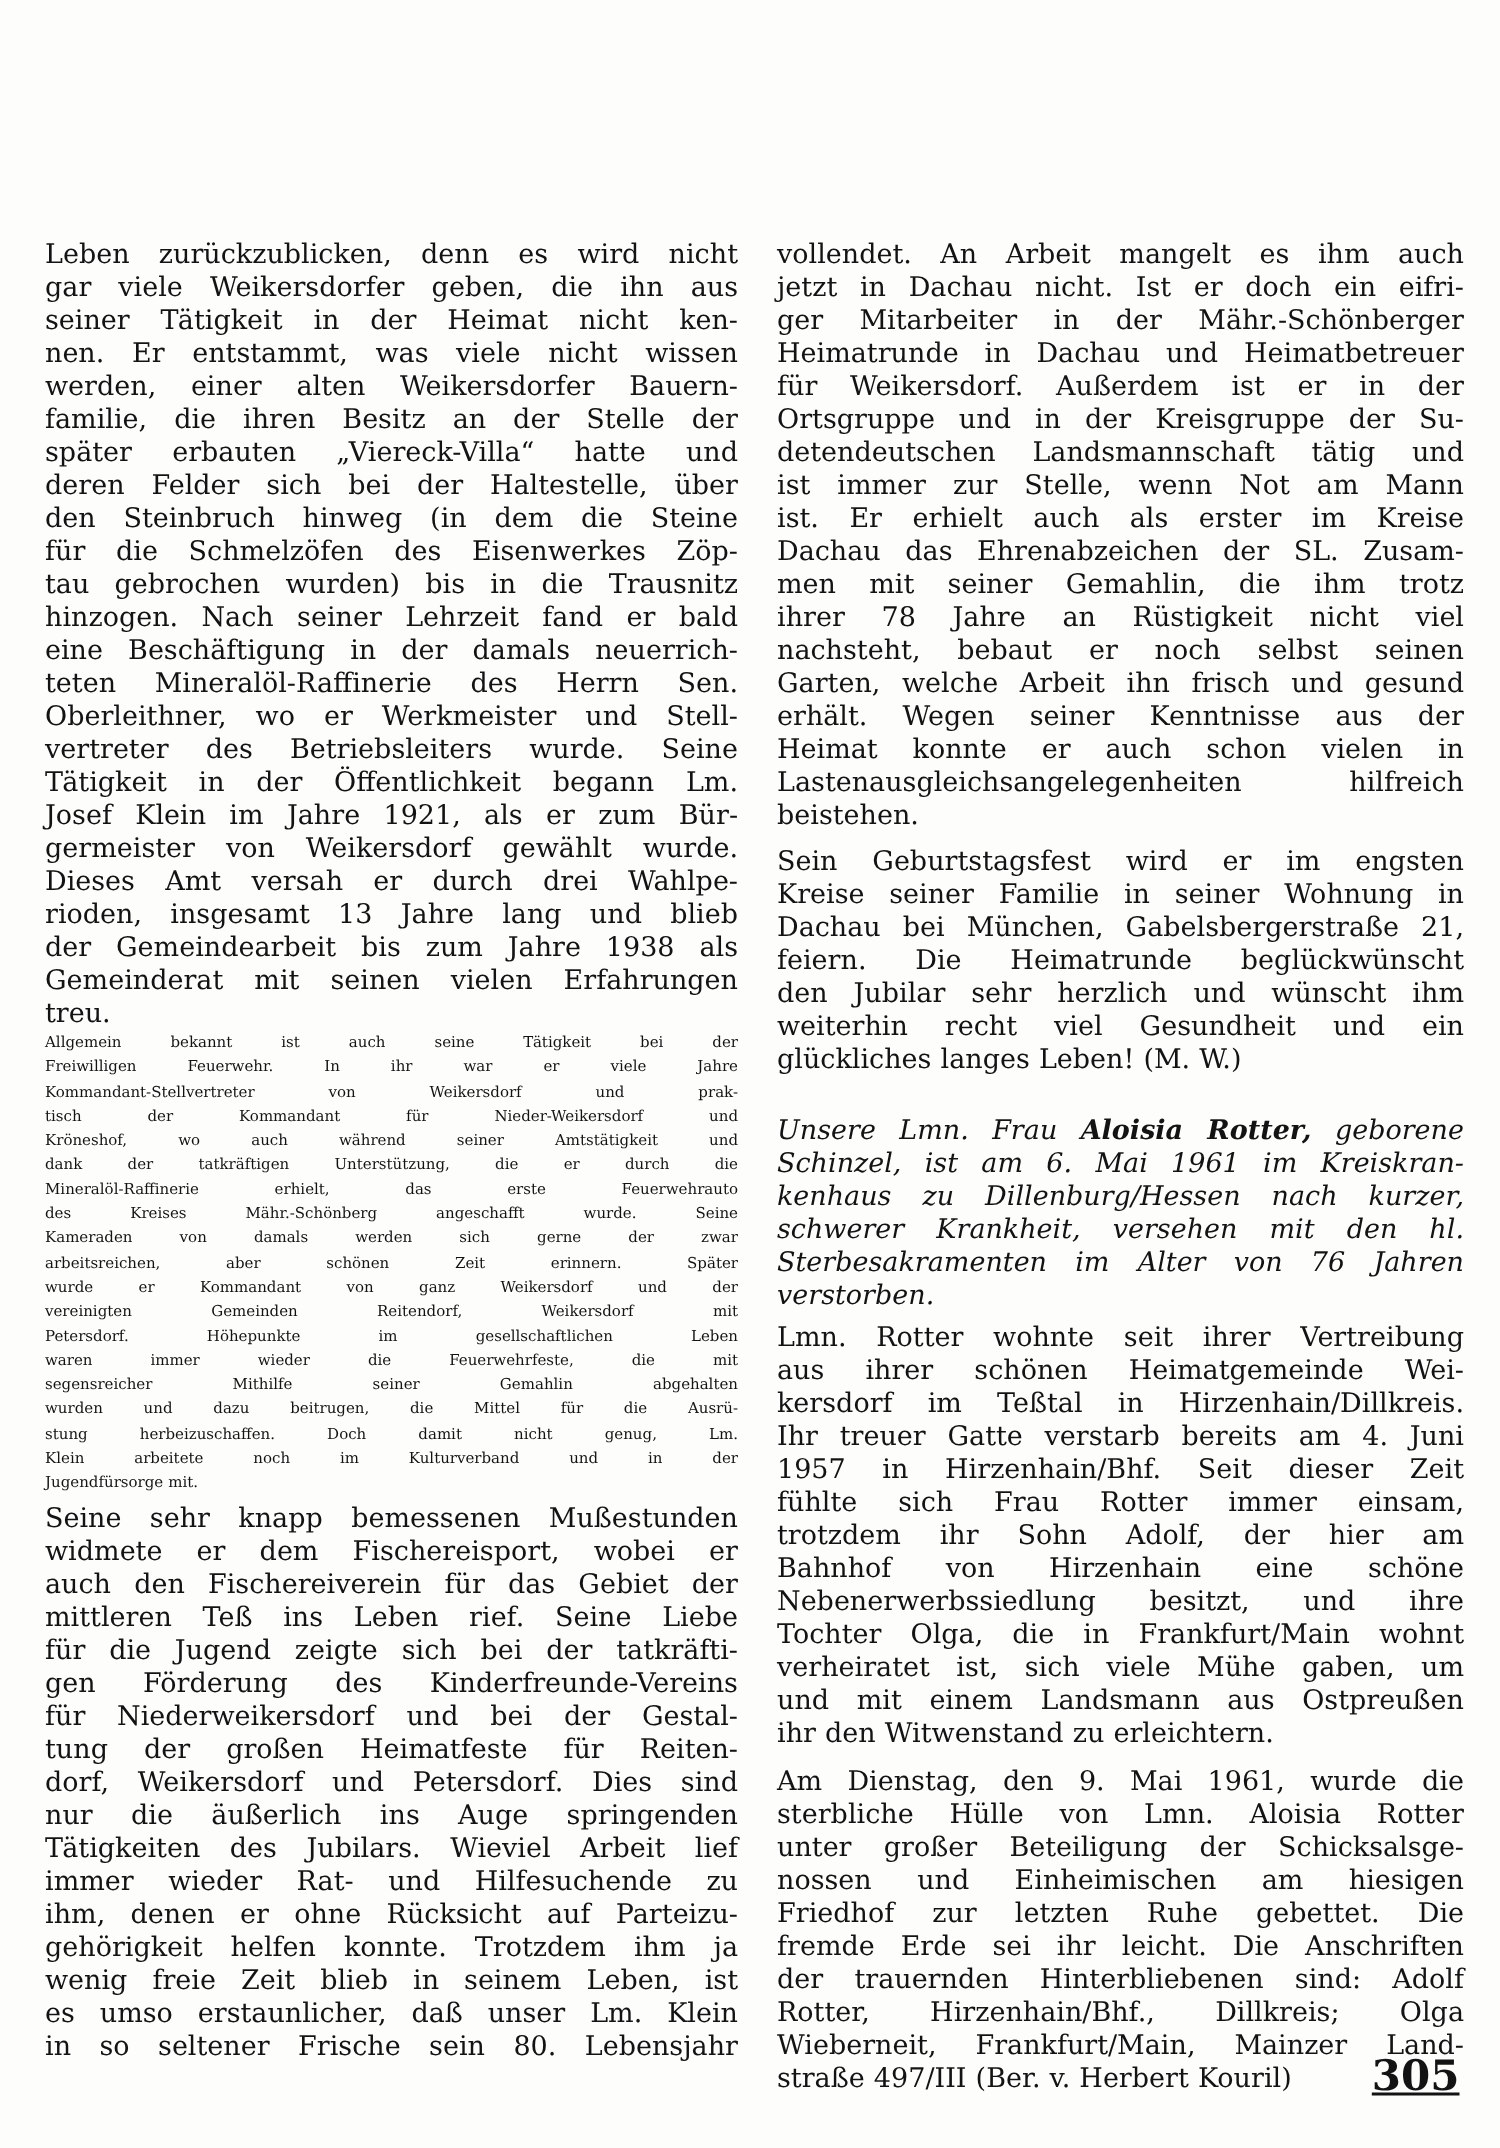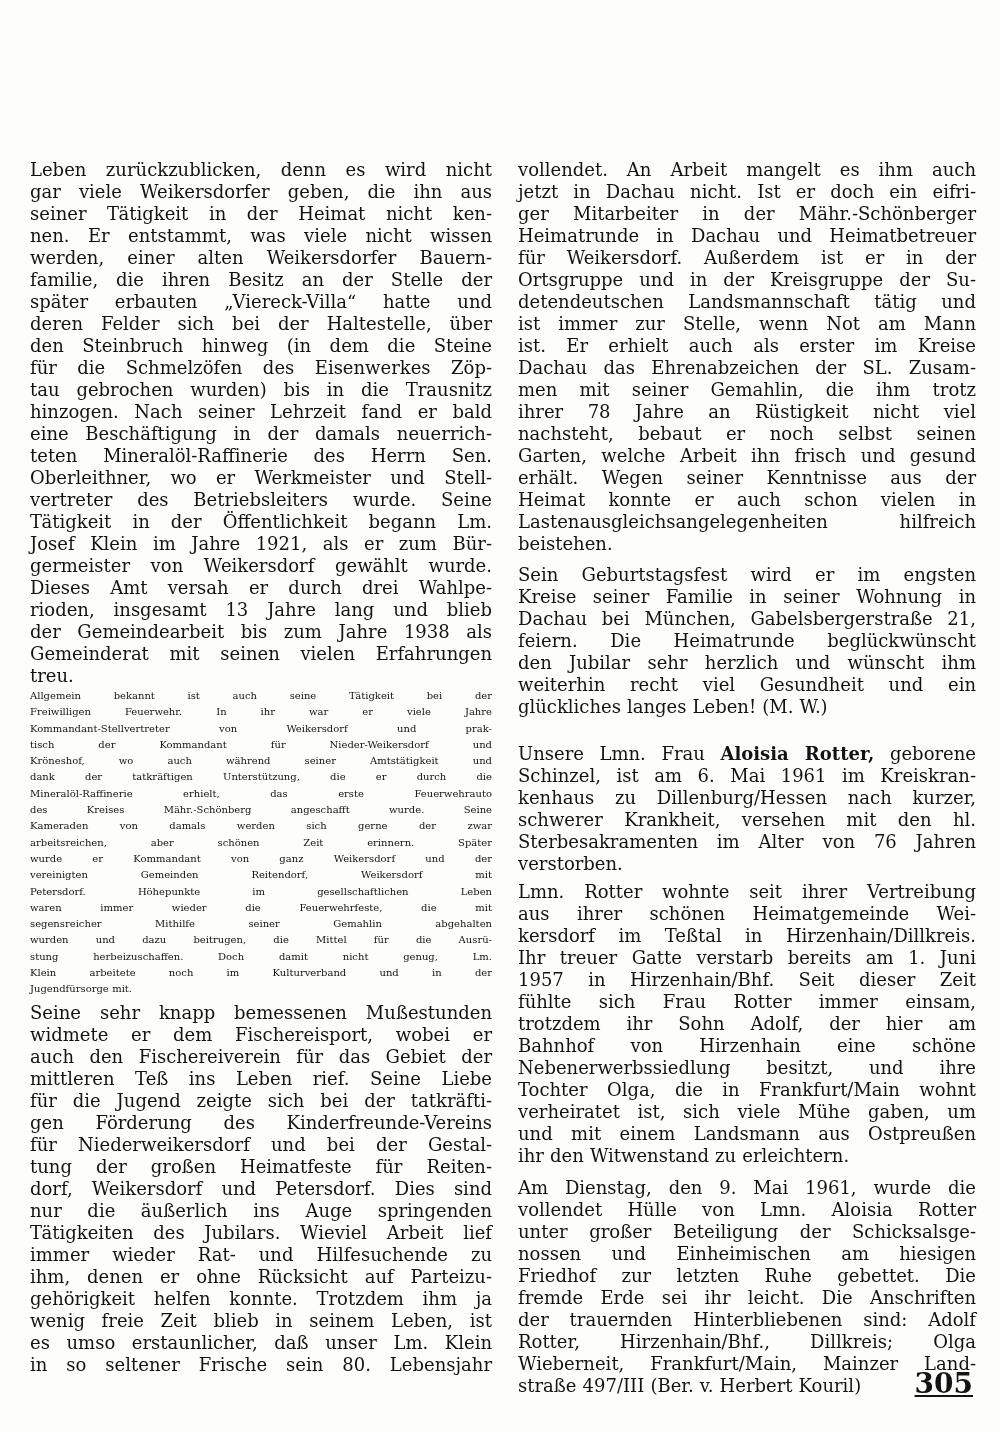--- a/index.html
+++ b/index.html
@@ -146,46 +146,46 @@
       </div>
       <div class="para body" style="margin-top: 9px;">
         <div class="line">Sein Geburtstagsfest wird er im engsten</div>
         <div class="line">Kreise seiner Familie in seiner Wohnung in</div>
         <div class="line">Dachau bei München, Gabelsbergerstraße 21,</div>
         <div class="line">feiern. Die Heimatrunde beglückwünscht</div>
         <div class="line">den Jubilar sehr herzlich und wünscht ihm</div>
         <div class="line">weiterhin recht viel Gesundheit und ein</div>
         <div class="line last">glückliches langes Leben! (M. W.)</div>
       </div>
-      <div class="para body" style="margin-top: 25px;">
+      <div class="para body" style="margin-top: 25px; font-style: italic;">
         <div class="line">Unsere Lmn. Frau <b>Aloisia Rotter,</b> geborene</div>
         <div class="line">Schinzel, ist am 6. Mai 1961 im Kreiskran-</div>
         <div class="line">kenhaus zu Dillenburg/Hessen nach kurzer,</div>
         <div class="line">schwerer Krankheit, versehen mit den hl.</div>
         <div class="line">Sterbesakramenten im Alter von 76 Jahren</div>
         <div class="line last">verstorben.</div>
       </div>
       <div class="para body" style="margin-top: 6px;">
         <div class="line">Lmn. Rotter wohnte seit ihrer Vertreibung</div>
         <div class="line">aus ihrer schönen Heimatgemeinde Wei-</div>
         <div class="line">kersdorf im Teßtal in Hirzenhain/Dillkreis.</div>
-        <div class="line">Ihr treuer Gatte verstarb bereits am 1. Juni</div>
+        <div class="line">Ihr treuer Gatte verstarb bereits am 4. Juni</div>
         <div class="line">1957 in Hirzenhain/Bhf. Seit dieser Zeit</div>
         <div class="line">fühlte sich Frau Rotter immer einsam,</div>
         <div class="line">trotzdem ihr Sohn Adolf, der hier am</div>
         <div class="line">Bahnhof von Hirzenhain eine schöne</div>
         <div class="line">Nebenerwerbssiedlung besitzt, und ihre</div>
         <div class="line">Tochter Olga, die in Frankfurt/Main wohnt</div>
         <div class="line">verheiratet ist, sich viele Mühe gaben, um</div>
         <div class="line">und mit einem Landsmann aus Ostpreußen</div>
         <div class="line last">ihr den Witwenstand zu erleichtern.</div>
       </div>
       <div class="para body" style="margin-top: 10px;">
         <div class="line">Am Dienstag, den 9. Mai 1961, wurde die</div>
-        <div class="line">vollendet Hülle von Lmn. Aloisia Rotter</div>
+        <div class="line">sterbliche Hülle von Lmn. Aloisia Rotter</div>
         <div class="line">unter großer Beteiligung der Schicksalsge-</div>
         <div class="line">nossen und Einheimischen am hiesigen</div>
         <div class="line">Friedhof zur letzten Ruhe gebettet. Die</div>
         <div class="line">fremde Erde sei ihr leicht. Die Anschriften</div>
         <div class="line">der trauernden Hinterbliebenen sind: Adolf</div>
         <div class="line">Rotter, Hirzenhain/Bhf., Dillkreis; Olga</div>
         <div class="line">Wieberneit, Frankfurt/Main, Mainzer Land-</div>
         <div class="line last">straße 497/III (Ber. v. Herbert Kouril)</div>
       </div>
     </div>

